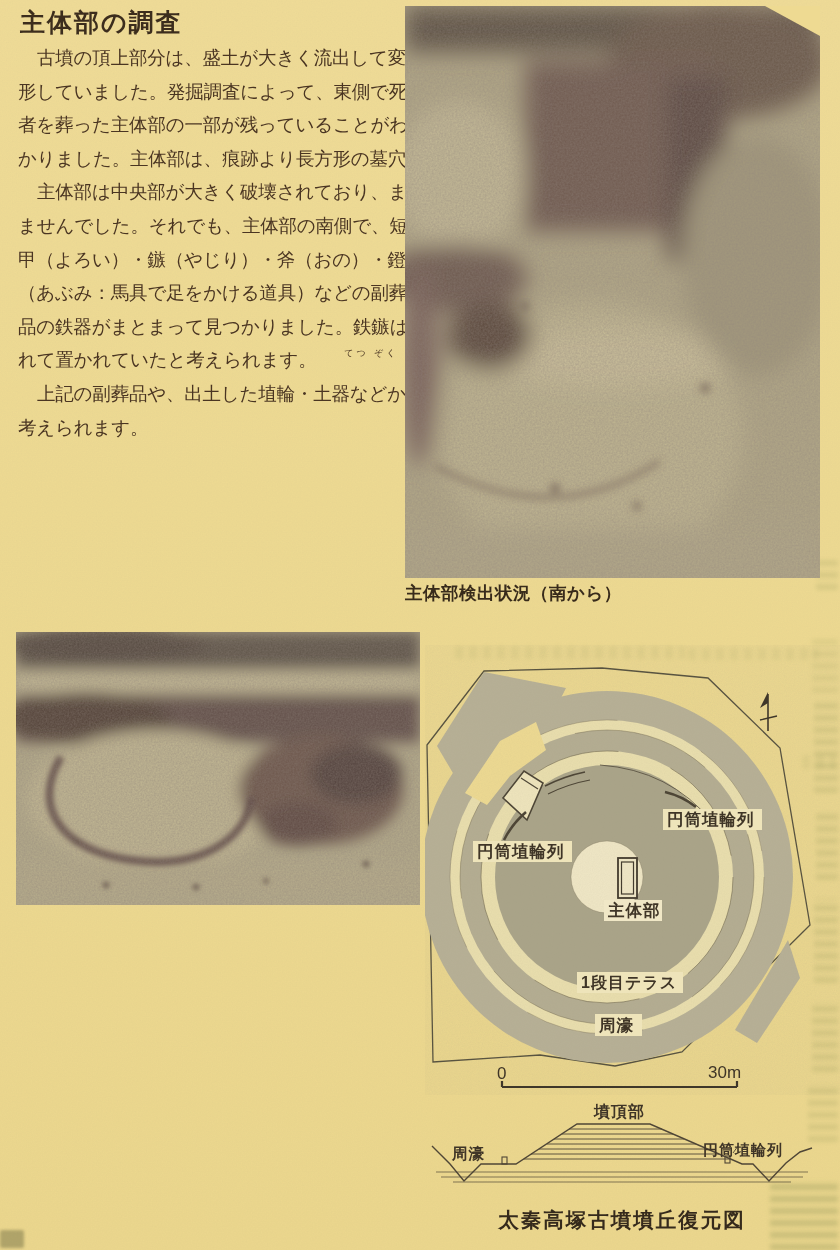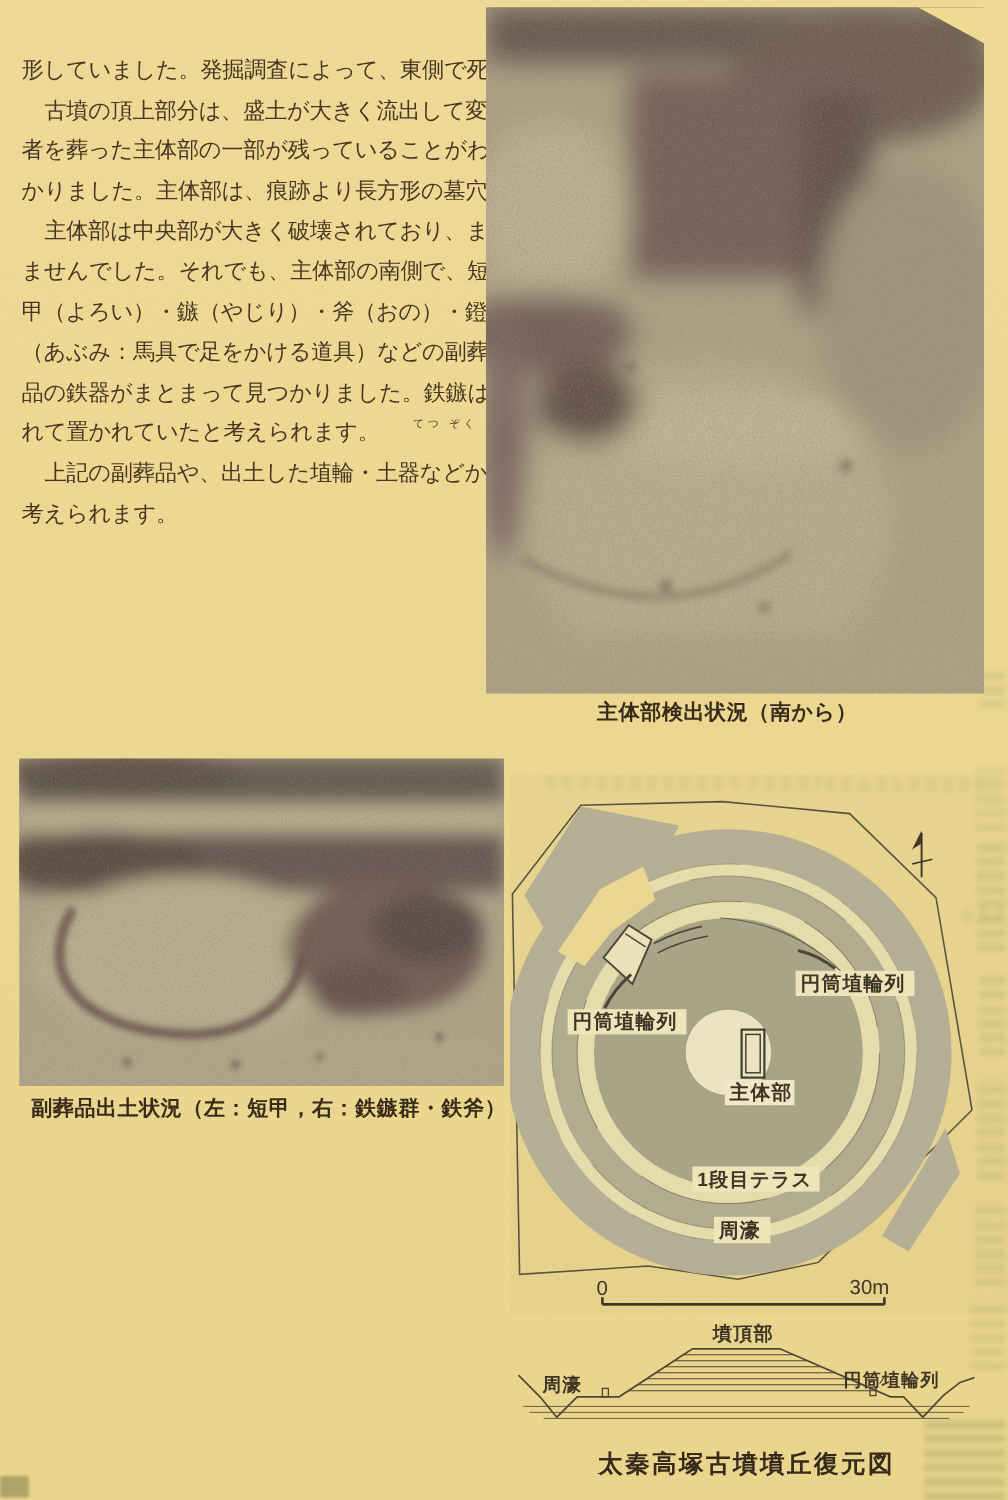--- a/index.html
+++ b/index.html
@@ -45,23 +45,24 @@
   <div class="ghost" style="left:816px;top:810px;width:22px;height:70px;"></div>
   <div class="ghost" style="left:814px;top:898px;width:24px;height:85px;"></div>
   <div class="ghost" style="left:812px;top:1000px;width:26px;height:72px;"></div>
   <div class="ghost" style="left:808px;top:1082px;width:30px;height:60px;"></div>
   <div class="ghost strong" style="left:770px;top:1180px;width:68px;height:70px;"></div>
   <div class="ghost row" style="left:455px;top:646px;width:230px;height:13px;"></div>
   <div class="ghost row" style="left:688px;top:648px;width:130px;height:12px;"></div>
   <div class="ghost row" style="left:802px;top:755px;width:34px;height:14px;"></div>
   <div class="ghost blob" style="left:0;top:1230px;width:24px;height:18px;"></div>
 
+  <div class="heading">主体部の調査</div>
   <div class="body-text" id="body-text">
+      <div class="bline ind">古墳の頂上部分は、盛土が大きく流出して変</div>
       <div class="bline">形していました。発掘調査によって、東側で死</div>
-      <div class="bline ind">古墳の頂上部分は、盛土が大きく流出して変</div>
       <div class="bline">者を葬った主体部の一部が残っていることがわ</div>
       <div class="bline">かりました。主体部は、痕跡より長方形の墓穴</div>
       <div class="bline ind">主体部は中央部が大きく破壊されており、ま</div>
       <div class="bline">ませんでした。それでも、主体部の南側で、短</div>
       <div class="bline">甲（よろい）・鏃（やじり）・斧（おの）・鐙</div>
       <div class="bline">（あぶみ：馬具で足をかける道具）などの副葬</div>
       <div class="bline"><span>品の鉄器がまとまって見つかりました。</span><span class="rubywrap"><span>鉄鏃</span><span class="rt">てつ ぞく</span></span><span>は</span></div>
       <div class="bline">れて置かれていたと考えられます。</div>
       <div class="bline ind">上記の副葬品や、出土した埴輪・土器などか</div>
       <div class="bline">考えられます。</div>
@@ -98,21 +99,21 @@
     <g filter="url(#b5a)">
       <path d="M30,460 Q150,525 255,455" stroke="#6b564c" stroke-width="3" fill="none"></path>
       <circle cx="150" cy="482" r="4" fill="#5f4c42"></circle>
       <circle cx="232" cy="500" r="3.5" fill="#5f4c42"></circle>
       <circle cx="300" cy="382" r="4" fill="#5f4c42"></circle>
       <circle cx="120" cy="300" r="3.5" fill="#5f4c42"></circle>
     </g>
     <rect x="0" y="0" width="415" height="572" filter="url(#gph1)"></rect>
     <polygon points="360,0 415,0 415,30" fill="#eeda92"></polygon>
   </svg>
-  <div class="caption" style="left:405px;top:581px;width:402px;text-align:center;">主体部検出状況（南から）</div>
+  <div class="caption" style="left:405px;top:581px;width:402px;text-align:left;">主体部検出状況（南から）</div>
 
   <svg class="abs" style="left:16px;top:632px" width="404" height="273" viewBox="0 0 404 273">
     <defs>
       <filter id="gph2" x="0" y="0" width="100%" height="100%">
         <feTurbulence type="fractalNoise" baseFrequency="0.6" numOctaves="3" stitchTiles="stitch"></feTurbulence>
         <feColorMatrix type="matrix" values="0 0 0 0 0.27  0 0 0 0 0.22  0 0 0 0 0.19  0 0 0 0.50 0"></feColorMatrix>
       </filter>
       <filter id="b8b" x="-30%" y="-30%" width="160%" height="160%">
           <feGaussianBlur stdDeviation="7"></feGaussianBlur>
         </filter>
@@ -136,21 +137,20 @@
     <g filter="url(#b3b)">
       <path d="M45,125 C15,175 45,218 115,228 C185,238 230,207 236,165" stroke="#5c4743" stroke-width="8" fill="none" opacity="0.85"></path>
       <circle cx="180" cy="255" r="3" fill="#5a4840"></circle>
       <circle cx="90" cy="253" r="3" fill="#5a4840"></circle>
       <circle cx="250" cy="249" r="2.5" fill="#5a4840"></circle>
       <circle cx="60" cy="210" r="2.5" fill="#5a4840"></circle>
       <circle cx="350" cy="232" r="3" fill="#5a4840"></circle>
     </g>
     <rect x="0" y="0" width="404" height="273" filter="url(#gph2)"></rect>
   </svg>
-  <div class="caption" style="left:26px;top:911px;">副葬品出土状況（左：短甲，右：鉄鏃群・鉄斧）</div>
 
   <svg class="abs" style="left:425px;top:640px" width="415" height="610" viewBox="425 640 415 610">
     <defs>
       <filter id="gplan" x="0" y="0" width="100%" height="100%">
         <feTurbulence type="fractalNoise" baseFrequency="0.9" numOctaves="2" stitchTiles="stitch"></feTurbulence>
         <feColorMatrix type="matrix" values="0 0 0 0 0.32  0 0 0 0 0.30  0 0 0 0 0.20  0 0 0 0.20 0"></feColorMatrix>
       </filter>
     </defs>
 
     <polygon points="427,745 484,671 602,668 708,678 780,748 810,925 682,1052 615,1066 540,1055 433,1062" fill="none" stroke="#55503e" stroke-width="1.3"></polygon>

